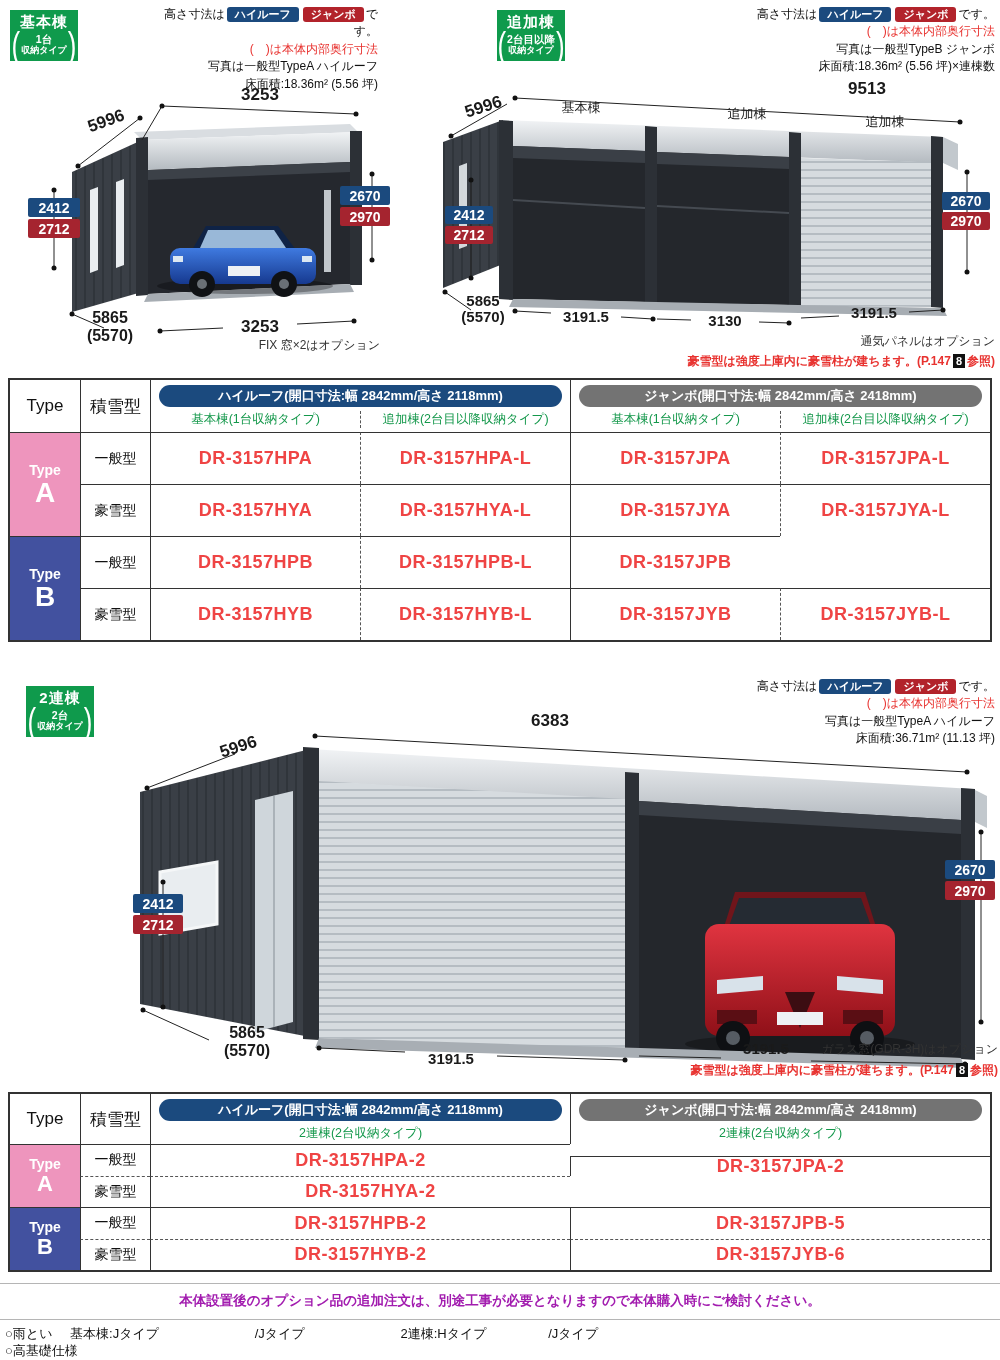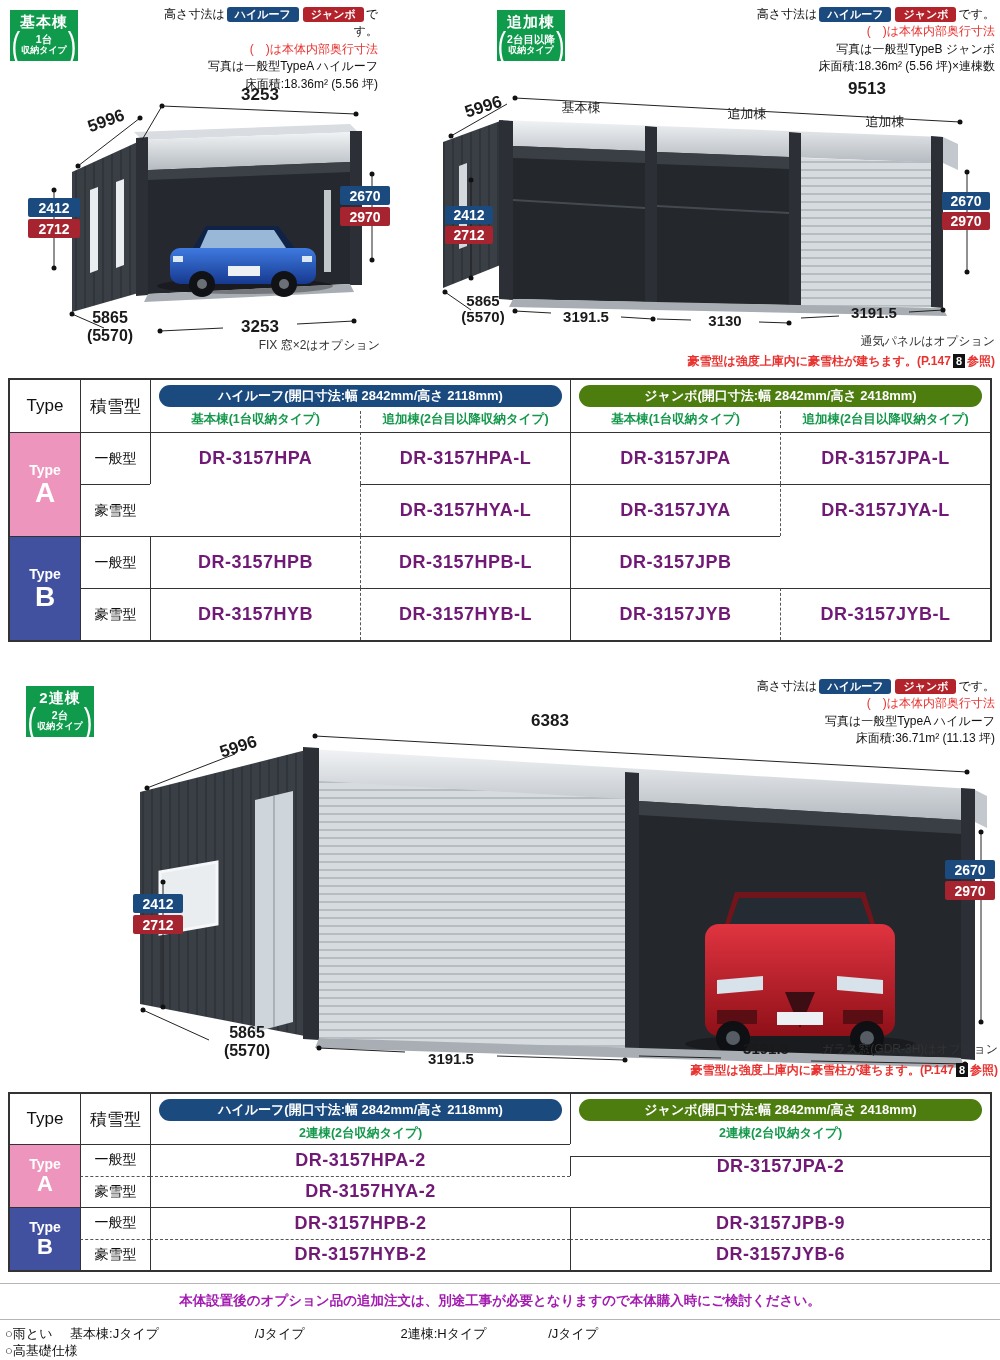--- a/index.html
+++ b/index.html
@@ -35,31 +35,31 @@
   #table2{top:1092px;grid-template-columns:70px 70px repeat(2,1fr);grid-template-rows:50px repeat(4,31.5px);}
   .cell{display:flex;align-items:center;justify-content:center;box-sizing:border-box;min-width:0;}
   .bt{border-top:1px solid #333;}
   .bl{border-left:1px solid #333;}
   .bl-d{border-left:1px dashed #555;}
   .bt-d{border-top:1px dashed #555;}
   .htext{font-size:17px;color:#111;}
   .group-head{flex-direction:column;justify-content:flex-start;padding-top:5px;}
   .bar{width:96%;border-radius:11px;color:#fff;font-weight:bold;font-size:13px;text-align:center;padding:2px 0;}
   .bar.navy{background:#1b4a7e;}
-  .bar.red{background:#4d7c0f;}
+  .bar.red{background:#737373;}
   .subrow{display:flex;width:100%;margin-top:4px;}
-  .subrow .half{flex:1;text-align:center;font-size:12.5px;font-weight:bold;color:#14984b;}
+  .subrow .half{flex:1;text-align:center;font-size:12.5px;font-weight:normal;color:#14984b;}
   .subrow.single .half{flex:1;}
   .typecell{flex-direction:column;color:#fff;line-height:1;}
   .typecell .tl{font-size:14px;font-weight:bold;}
   .typecell .letter{font-size:28px;font-weight:bold;margin-top:2px;}
   .type-a{background:#ee95bd;}
   .type-b{background:#42519f;}
   .snow{font-size:14px;color:#111;}
-  .model{font-size:18px;font-weight:bold;color:#701a75;letter-spacing:.5px;white-space:nowrap;}
+  .model{font-size:18px;font-weight:bold;color:#ef4444;letter-spacing:.5px;white-space:nowrap;}
 
   
   .rule{position:absolute;left:0;right:0;border-top:1px solid #b5b5b5;}
   #warning{position:absolute;left:0;right:0;text-align:center;color:#a21caf;font-size:13.5px;font-weight:bold;}
   .opts{position:absolute;left:5px;font-size:13px;color:#111;white-space:nowrap;}
   .opts span{margin-right:14px;}
   .opts span.gap-lg{margin-right:92px;}
   .opts span.gap-md{margin-right:58px;}
 
   
@@ -300,20 +300,21 @@
     <span class="tl">Type</span>
     <span class="letter">A</span>
   </div>
   <div class="cell snow bt bl" style="grid-row:2;grid-column:2;">一般型</div>
   <div class="cell model bt bl" style="grid-row:2;grid-column:3;">DR-3157HPA</div>
   <div class="cell model bt bl-d" style="grid-row:2;grid-column:4;">DR-3157HPA-L</div>
   <div class="cell model bt bl" style="grid-row:2;grid-column:5;">DR-3157JPA</div>
   <div class="cell model bt bl-d" style="grid-row:2;grid-column:6;">DR-3157JPA-L</div>
 
   <div class="cell snow bt bl" style="grid-row:3;grid-column:2;">豪雪型</div>
+  <div class="cell model bt bl" style="grid-row:3;grid-column:3;">DR-3157HYA</div>
   <div class="cell model bt bl-d" style="grid-row:3;grid-column:4;">DR-3157HYA-L</div>
   <div class="cell model bt bl" style="grid-row:3;grid-column:5;">DR-3157JYA</div>
   <div class="cell model bt bl-d" style="grid-row:3;grid-column:6;">DR-3157JYA-L</div>
 
   <div class="cell typecell type-b bt" style="grid-row:4/6;grid-column:1;">
     <span class="tl">Type</span>
     <span class="letter">B</span>
   </div>
   <div class="cell snow bt bl" style="grid-row:4;grid-column:2;">一般型</div>
   <div class="cell model bt bl" style="grid-row:4;grid-column:3;">DR-3157HPB</div>
@@ -467,21 +468,21 @@
 
   <div class="cell snow bt-d bl" style="grid-row:3;grid-column:2;">豪雪型</div>
   <div class="cell model bt-d bl" style="grid-row:3;grid-column:3;padding-left:20px;">DR-3157HYA-2</div>
 
   <div class="cell typecell type-b bt" style="grid-row:4/6;grid-column:1;">
     <span class="tl">Type</span>
     <span class="letter" style="font-size:22px;">B</span>
   </div>
   <div class="cell snow bt bl" style="grid-row:4;grid-column:2;">一般型</div>
   <div class="cell model bt bl" style="grid-row:4;grid-column:3;">DR-3157HPB-2</div>
-  <div class="cell model bt bl" style="grid-row:4;grid-column:4;">DR-3157JPB-9</div>
+  <div class="cell model bt bl" style="grid-row:4;grid-column:4;">DR-3157JPB-5</div>
 
   <div class="cell snow bt-d bl" style="grid-row:5;grid-column:2;">豪雪型</div>
   <div class="cell model bt-d bl" style="grid-row:5;grid-column:3;">DR-3157HYB-2</div>
   <div class="cell model bt-d bl" style="grid-row:5;grid-column:4;">DR-3157JYB-6</div>
 </div>
 
 <div class="rule" style="top:1283px;"></div>
 <div id="warning" style="top:1292px;">本体設置後のオプション品の追加注文は、別途工事が必要となりますので本体購入時にご検討ください。</div>
 <div class="rule" style="top:1319px;"></div>
 <div class="opts" style="top:1325px;">

